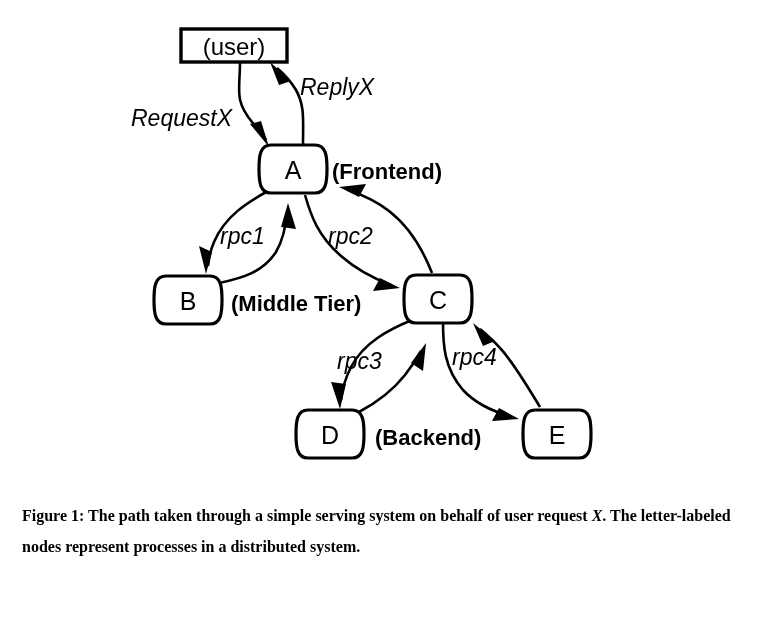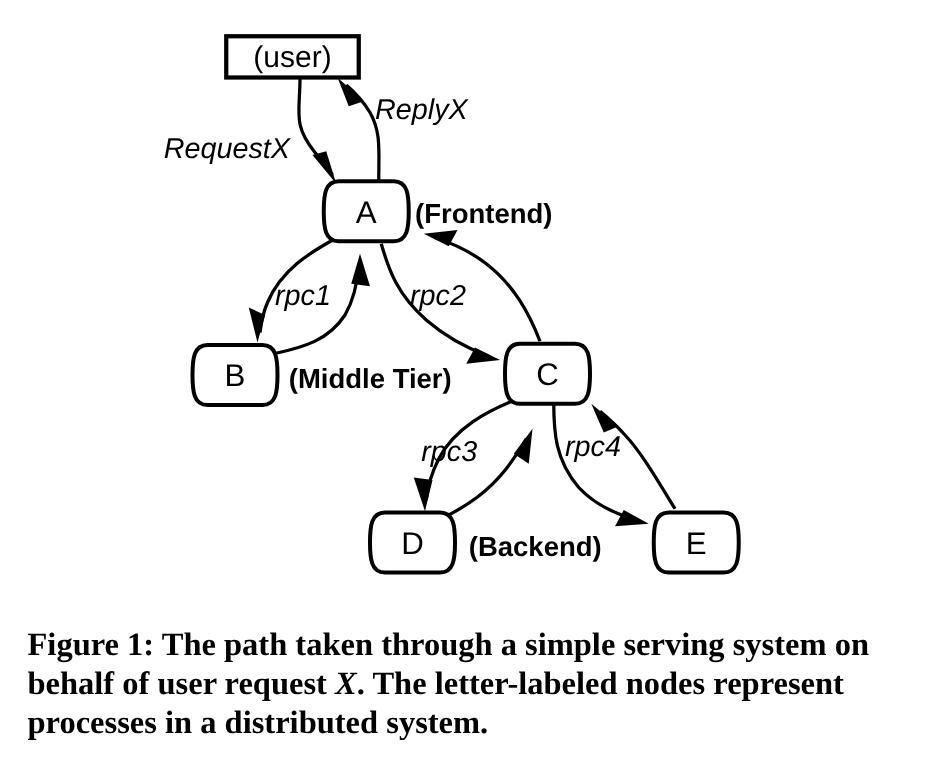--- a/index.html
+++ b/index.html
@@ -77,21 +77,21 @@
   .arrow-head {
     fill: #000000;
     stroke: none;
   }
   #caption {
     position: absolute;
     left: 22px;
     top: 500px;
     width: 716px;
     font-family: "Liberation Serif", serif;
-    font-size: 26px;
+    font-size: 16px;
     font-weight: bold;
     line-height: 31px;
     color: #000000;
     text-align: left;
     letter-spacing: 0px;
   }
   #caption .cap-italic {
     font-style: italic;
   }
 </style>

